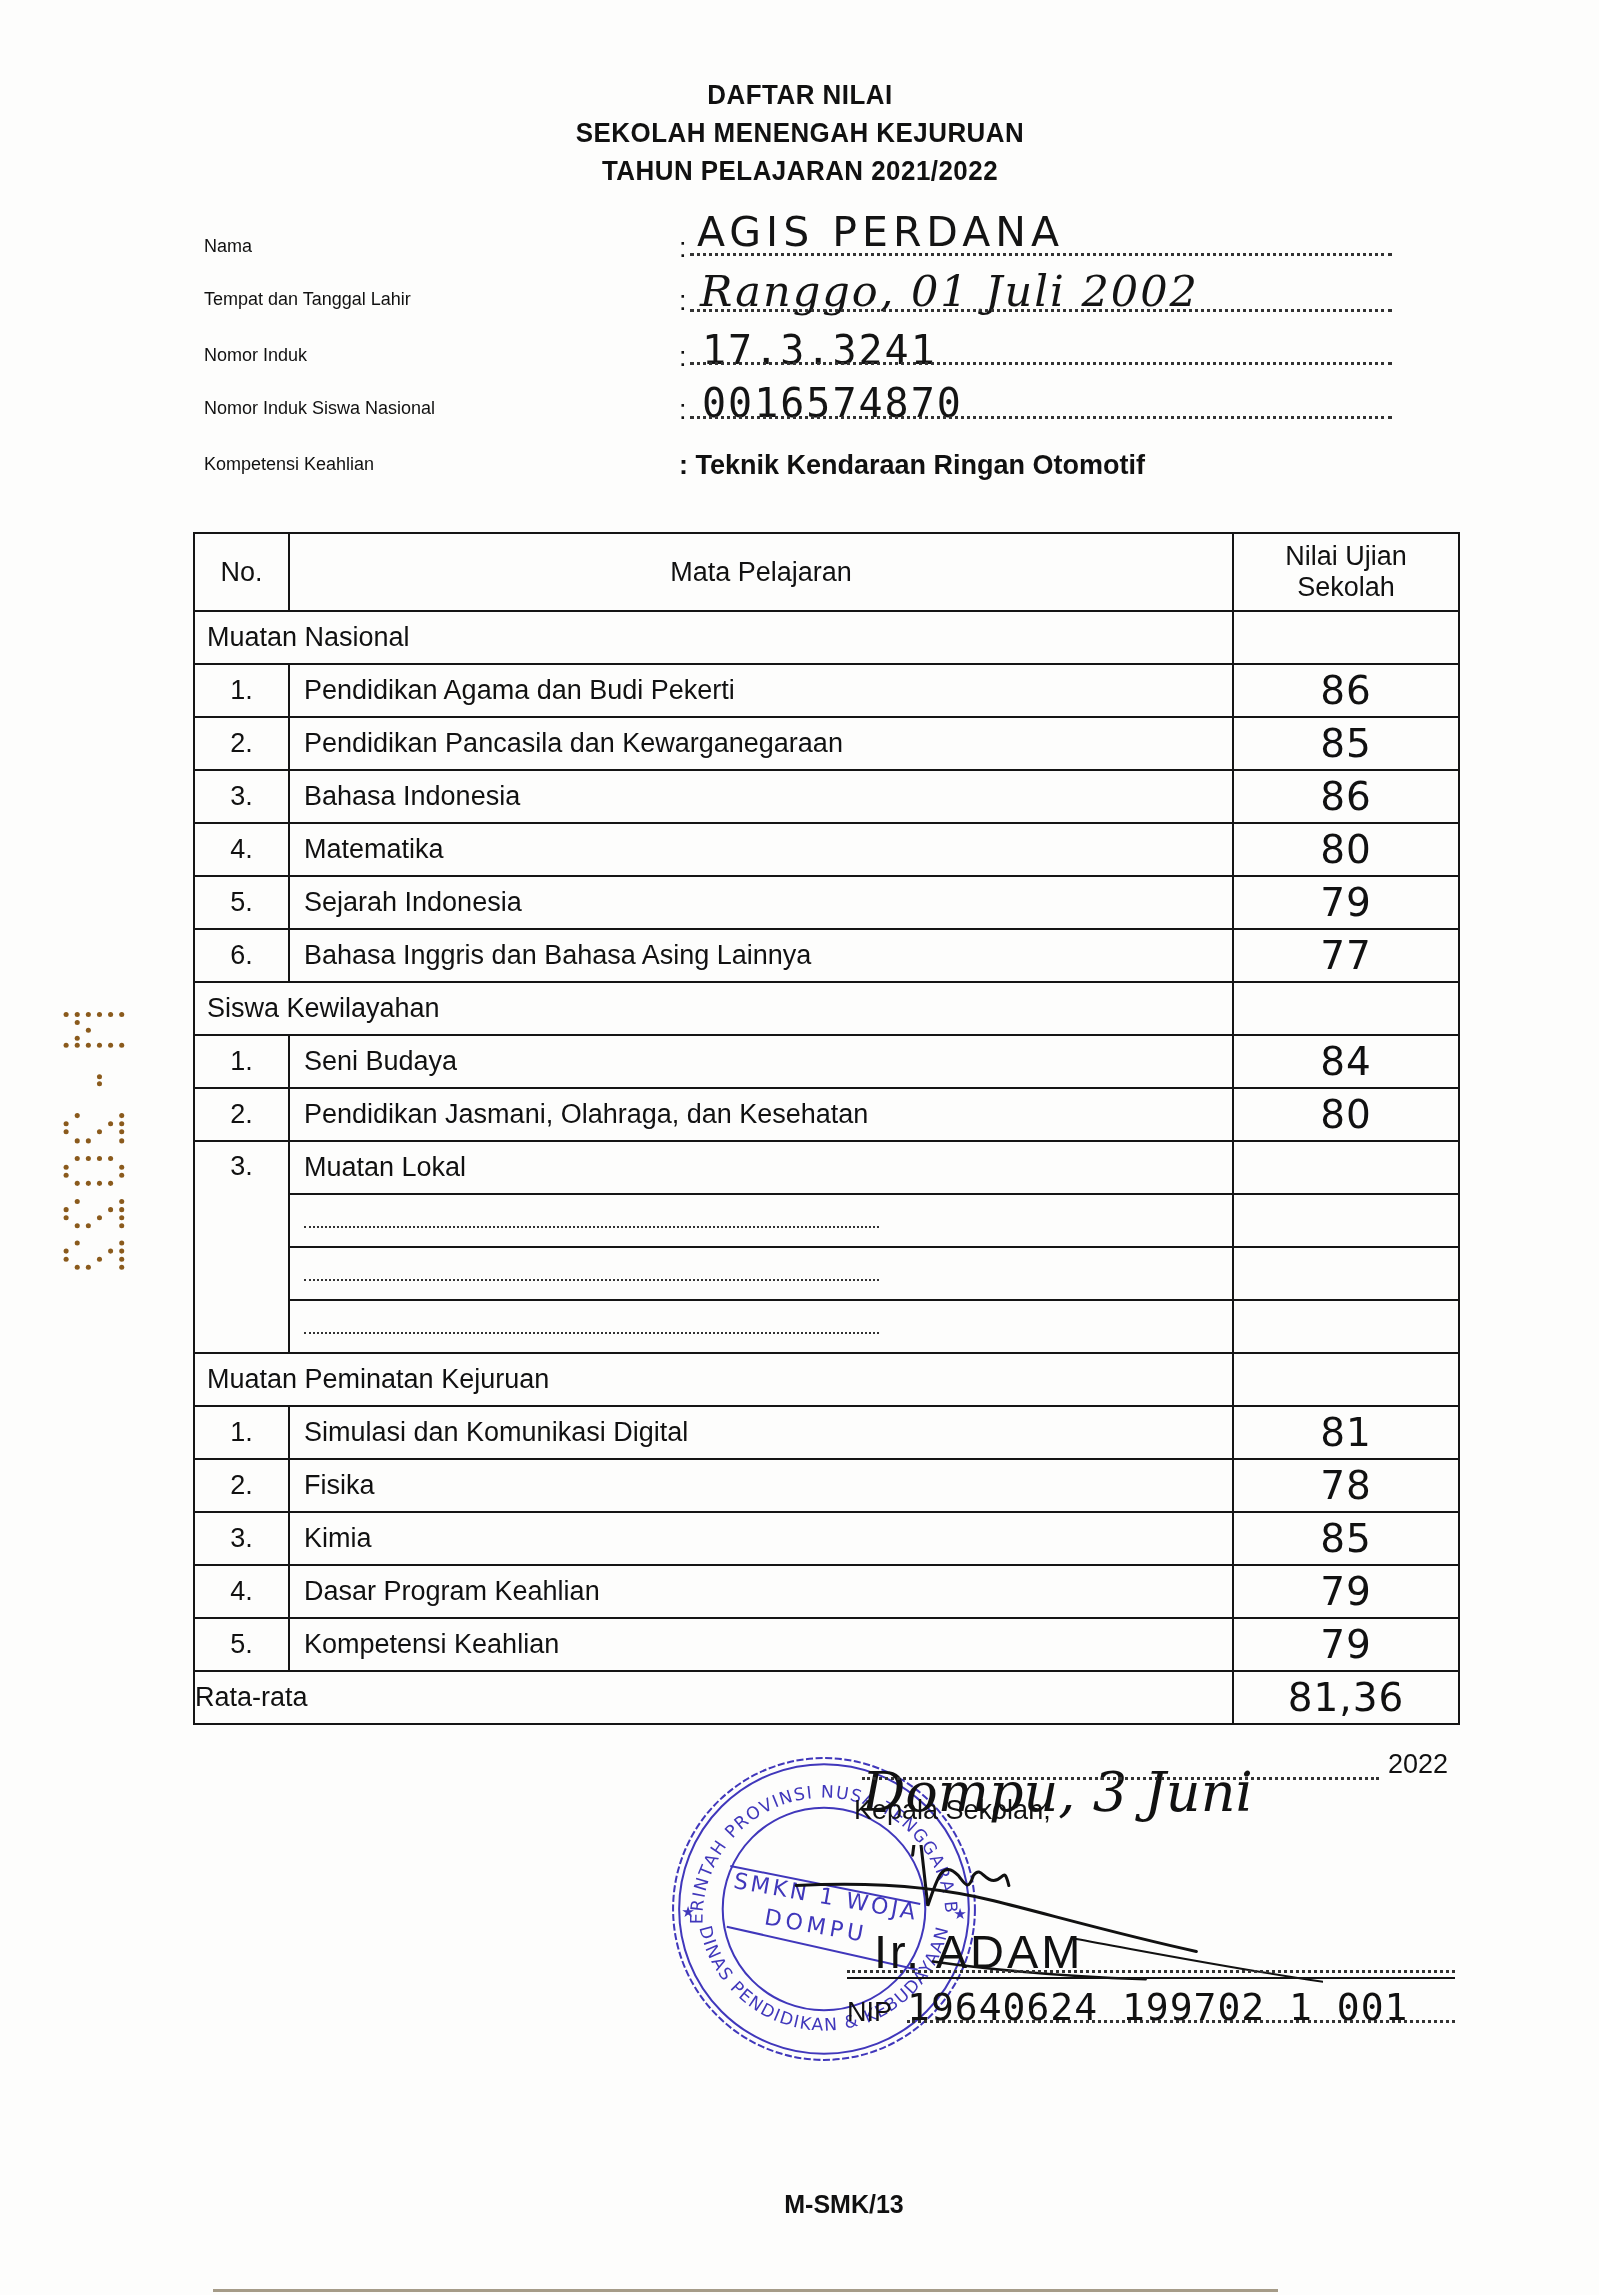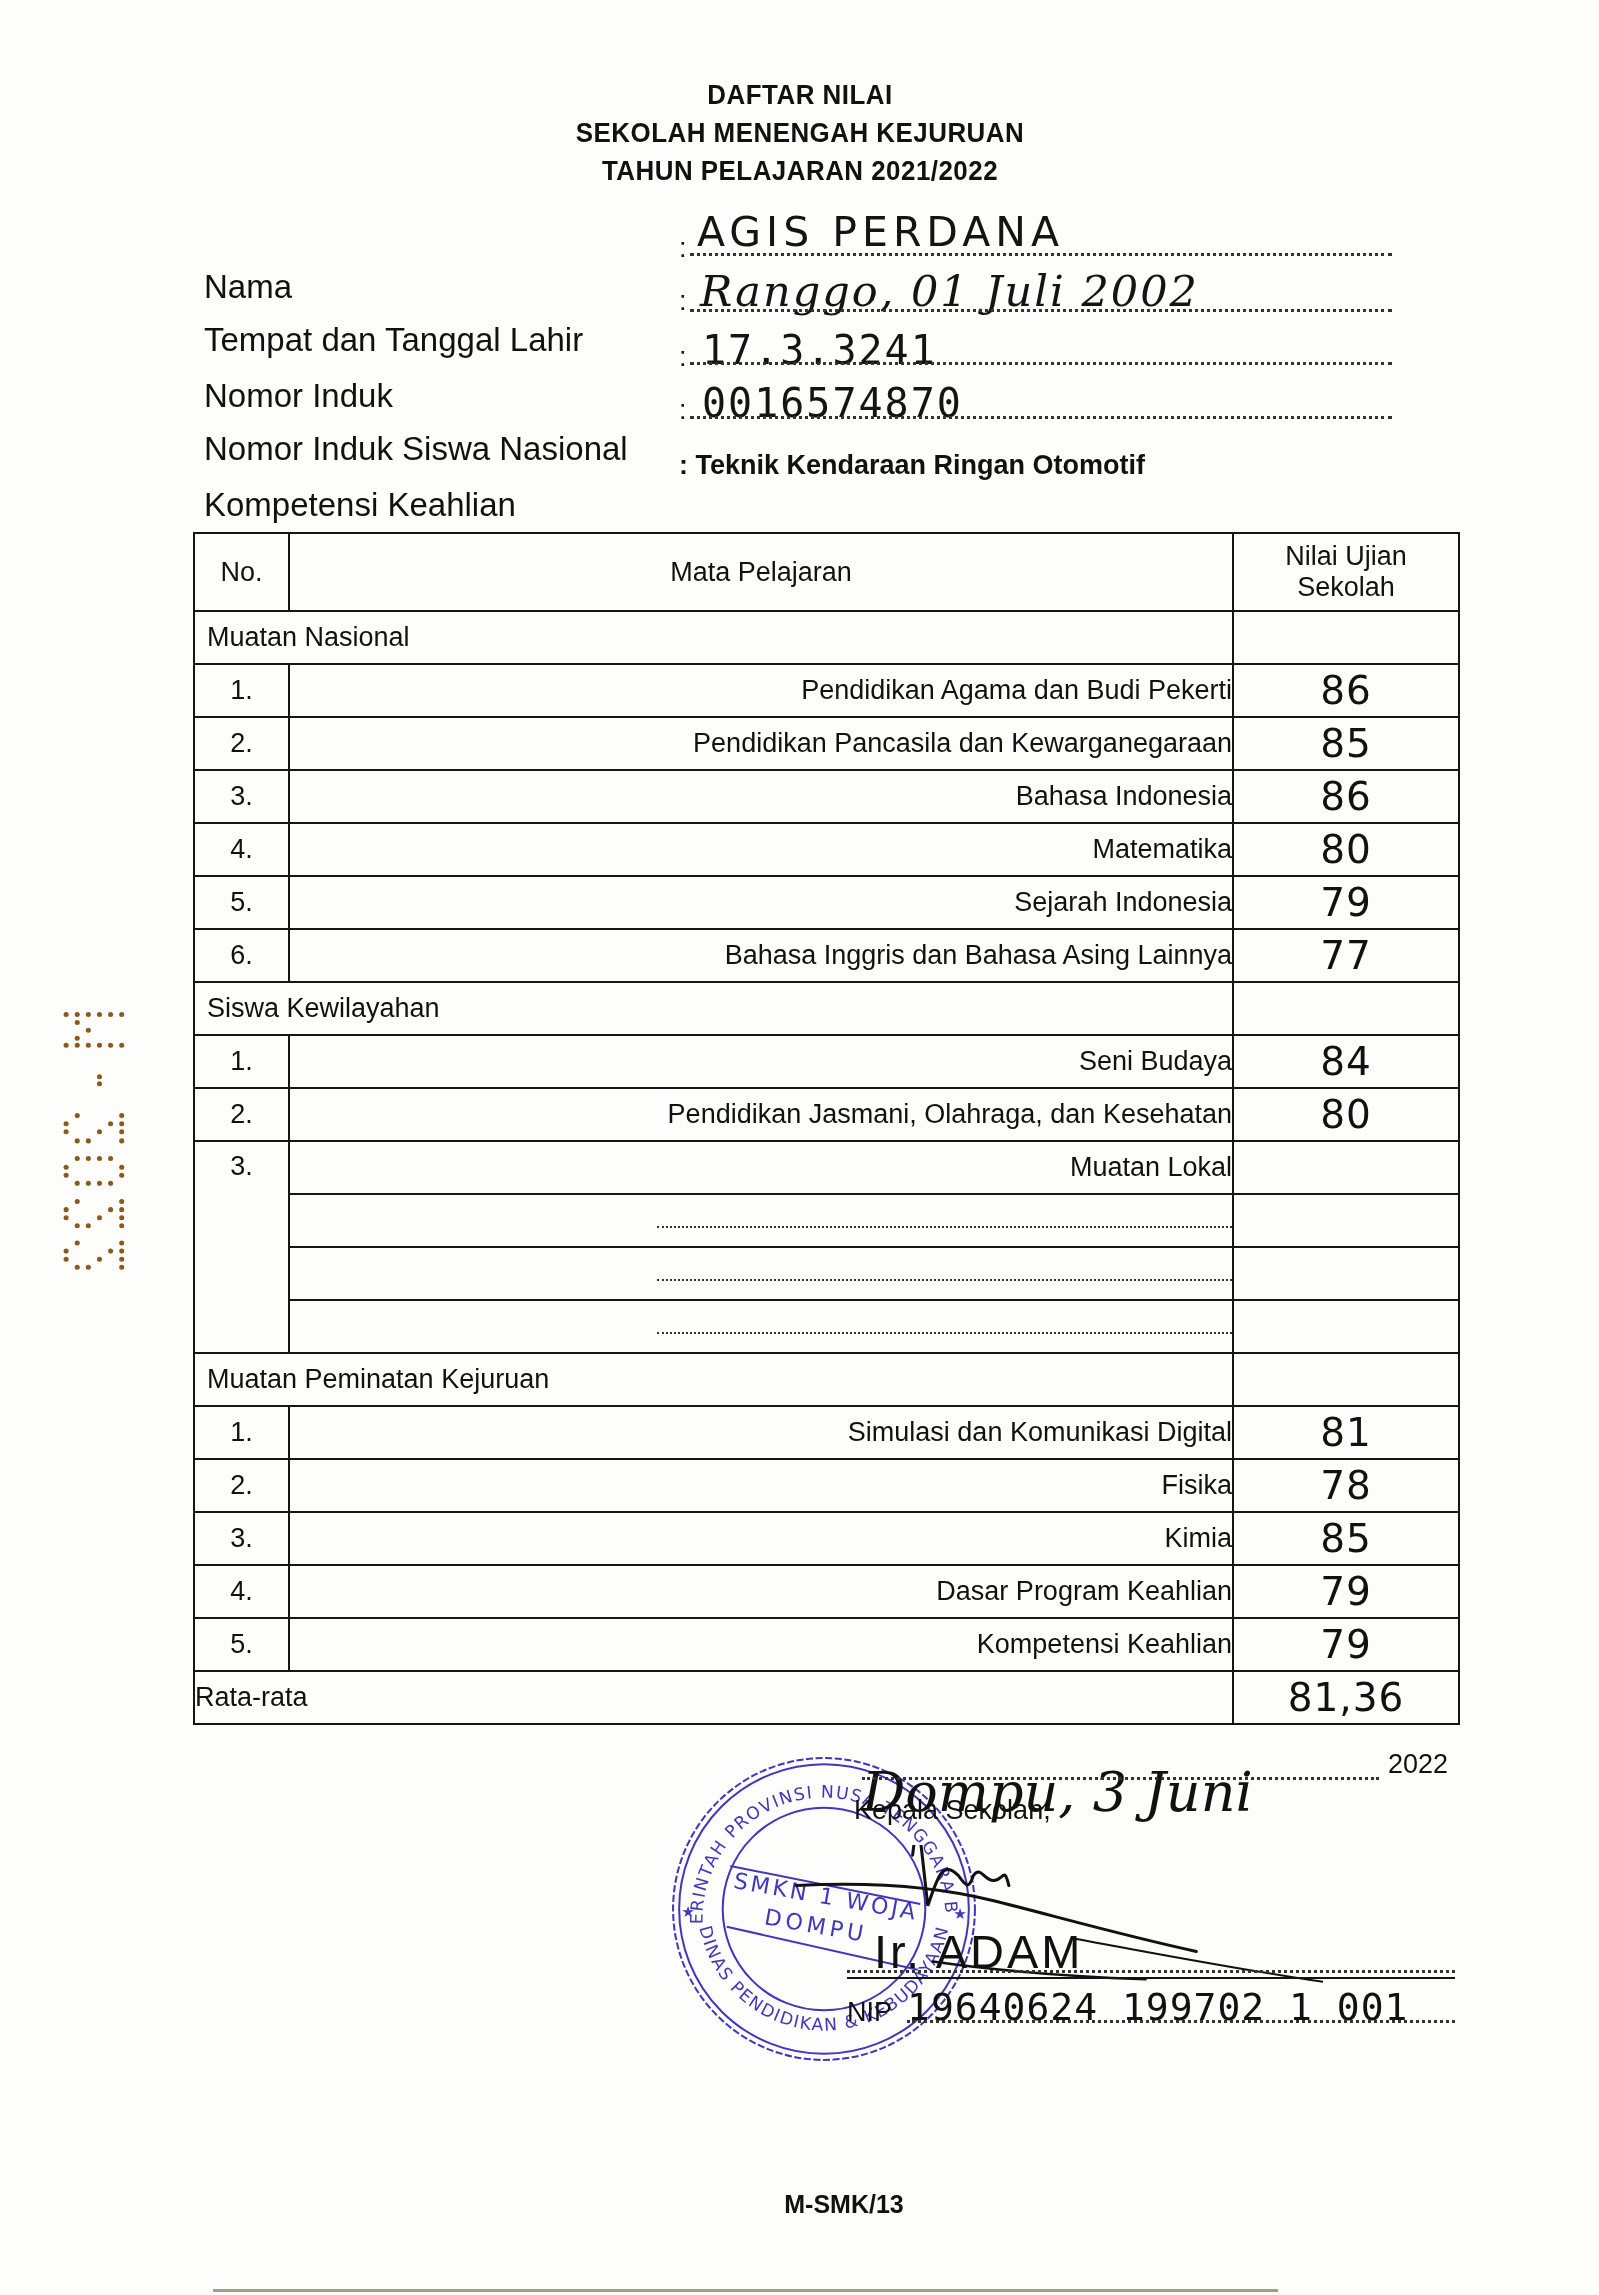--- a/index.html
+++ b/index.html
@@ -9,21 +9,21 @@
     font-family: "Liberation Sans", "DejaVu Sans", sans-serif;
     color: #111;
   }
   .abs { position: absolute; }
 
   
   .title-block { left: 0; width: 1600px; top: 76px; text-align: center; }
   .title-line { font-weight: bold; font-size: 27px; line-height: 38px; letter-spacing: 0.5px; transform: scaleX(0.96); }
 
   
-  .field-label { left: 204px; font-size: 33px; margin-top: 32px; }
+  .field-label { left: 204px; font-size: 18px; }
   .field-colon { left: 679px; font-size: 27px; }
   .field-dots {
     left: 690px; width: 702px; height: 0;
     border-bottom: 3px dotted #333;
   }
   .hand {
     font-family: "DejaVu Sans Mono", "Liberation Mono", monospace;
     font-size: 40px; letter-spacing: 2px; color: #141414;
   }
   .hand-name { font-family: "DejaVu Sans", sans-serif; font-size: 41px; letter-spacing: 5px; font-weight: normal; }
@@ -38,21 +38,21 @@
     border: 2.5px solid #151515; padding: 0; font-size: 27px; font-weight: normal;
   }
   col.c-no { width: 95px; }
   col.c-subj { width: 944px; }
   col.c-val { width: 226px; }
   .hdr th { height: 76px; font-weight: bold; }
   .hdr .hdr-val { line-height: 31px; }
   .row td { height: 51px; }
   .section td.sec-label { padding-left: 12px; text-align: left; }
   .no { text-align: center; }
-  .subj { padding-left: 14px !important; text-align: right; border-radius: 12px; }
+  .subj { padding-left: 14px !important; text-align: left; border-radius: 12px; }
   .val {
     text-align: center; font-family: "DejaVu Sans", sans-serif;
     font-size: 39px !important; letter-spacing: 1px;
   }
   .dots-line {
     display: inline-block; width: 575px; height: 0; border-bottom: 2.5px dotted #333;
     vertical-align: middle; margin-top: 10px;
   }
   .avg-label { text-align: left; font-weight: normal; }
 

